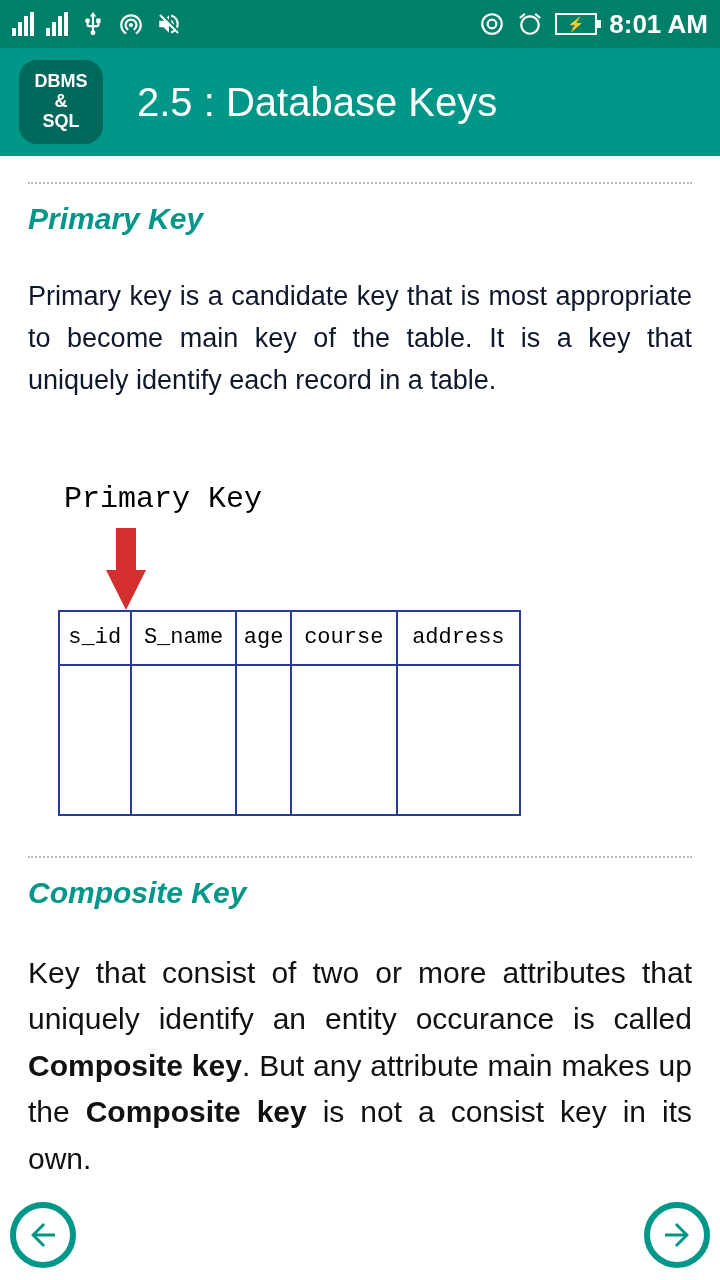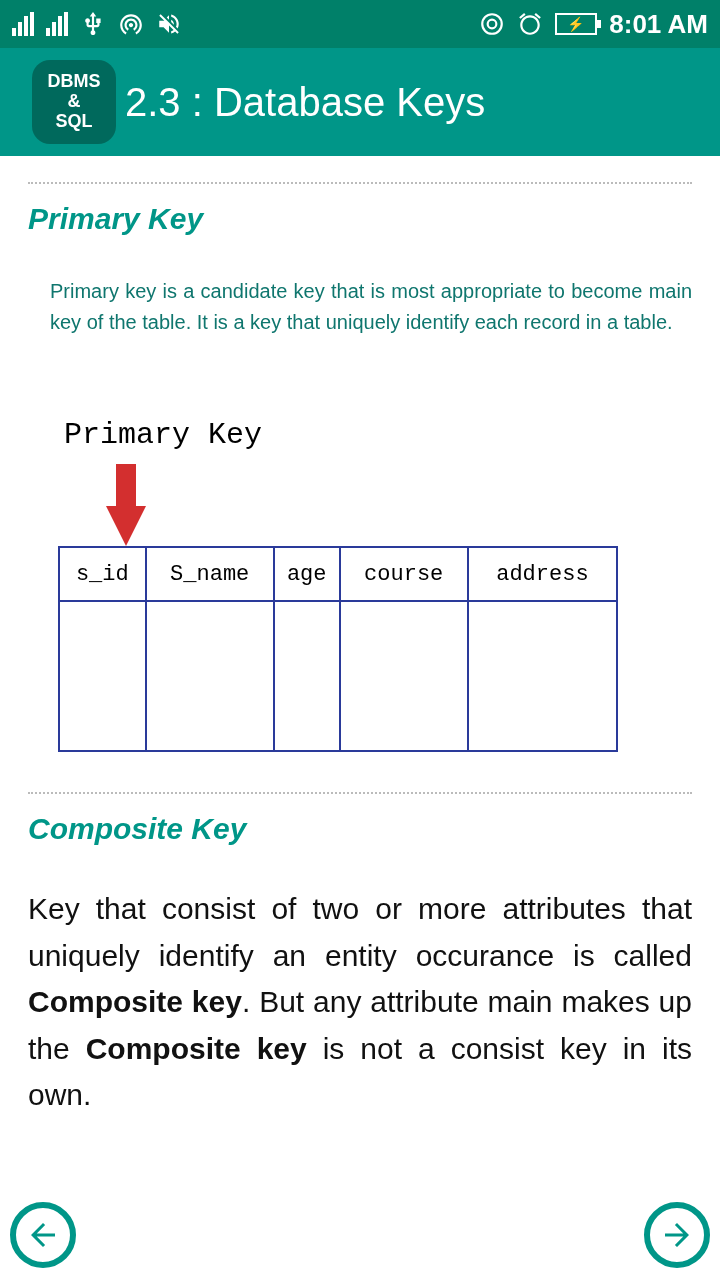--- a/index.html
+++ b/index.html
@@ -28,22 +28,22 @@
   .signal-bars .b2 { height: 14px; }
   .signal-bars .b3 { height: 20px; }
   .signal-bars .b4 { height: 24px; }
   .status-time { font-size: 26px; font-weight: 700; }
   .icon-svg { width: 26px; height: 26px; fill: white; }
   .app-bar {
     background: #009688;
     height: 108px;
     display: flex;
     align-items: center;
-    padding: 0 32px;
-    gap: 9px;
+    padding: 0 19px;
+    gap: 34px;
   }
   .app-icon {
     width: 84px;
     height: 84px;
     background: #00695c;
     border-radius: 18px;
     display: flex;
     flex-direction: column;
     align-items: center;
     justify-content: center;
@@ -65,26 +65,25 @@
     margin: 18px 0;
   }
   .section-heading {
     color: #009688;
     font-size: 30px;
     font-weight: bold;
     font-style: italic;
     margin-bottom: 40px;
   }
   .paragraph {
-    font-size: 20px;
+    font-size: 27px;
     line-height: 1.55;
     text-align: justify;
-    color: #0f766e;
+    color: #0f172a;
     margin-bottom: 80px;
-    margin-left: 22px;
   }
   .paragraph2 {
     font-size: 30px;
     line-height: 1.55;
     text-align: justify;
     color: #111;
   }
   .diagram {
     margin: 0 10px 40px 30px;
     position: relative;
@@ -109,21 +108,21 @@
     position: absolute;
     top: -82px;
     left: -10px;
     width: 20px;
     height: 44px;
     background: #d32f2f;
   }
   .arrow-wrap { height: 90px; display: flex; align-items: flex-end; }
   .ptable {
     border-collapse: collapse;
-    width: 560px;
+    width: 463px;
   }
   .ptable td {
     border: 2px solid #2a3a9a;
     font-family: "Courier New", monospace;
     font-size: 22px;
     text-align: center;
     height: 54px;
   }
   .ptable .body-row td { height: 150px; }
   .nav-btn {
@@ -193,21 +192,21 @@
     <span class="status-time">8:01 AM</span>
   </div>
 </div>
 
 <div class="app-bar">
   <div class="app-icon">
     <span>DBMS</span>
     <span>&amp;</span>
     <span>SQL</span>
   </div>
-  <div class="app-title">2.3 : Database Keys</div>
+  <div class="app-title">2.5 : Database Keys</div>
 </div>
 
 <div class="content">
   <div class="divider"></div>
 
   <div class="section-heading">Primary Key</div>
   <div class="paragraph">Primary key is a candidate key that is most appropriate to become main key of the table. It is a key that uniquely identify each record in a table.</div>
 
   <div class="diagram">
     <div class="diagram-label">Primary Key</div>

